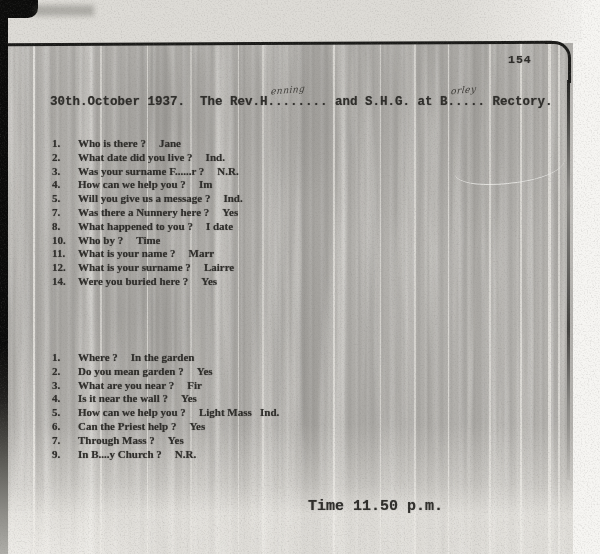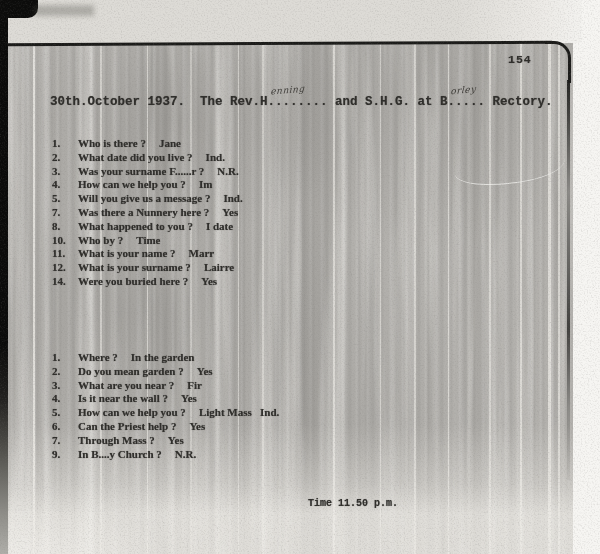--- a/index.html
+++ b/index.html
@@ -63,21 +63,21 @@
   .hand {
     position:absolute; left:3px; top:-10px;
     font-family:"DejaVu Serif",serif; font-style:italic; font-weight:400;
     font-size:9px; letter-spacing:0.5px; color:#3c3a36;
     transform:rotate(-5deg) skewX(-10deg); text-shadow:none; white-space:nowrap;
   }
   .qa-list { position:absolute; left:52px; font-size:11px; }
   .qa-list .row { height:13.8px; line-height:13.8px; white-space:pre;font-family:Liberation Serif, serif; }
   .num { display:inline-block; width:26px; }
   .a { margin-left:13px; }
-  .time-note { position:absolute; left:308px; top:498px; font-size:10px; }
+  .time-note { position:absolute; left:308px; top:498px; font-size:15px; }
 </style>
 </head>
 <body>
 
 <div class="canvas">
 
   <div class="top-strip"></div>
   <div class="paper"></div>
 
   <svg class="texture-svg" width="565" height="511">

